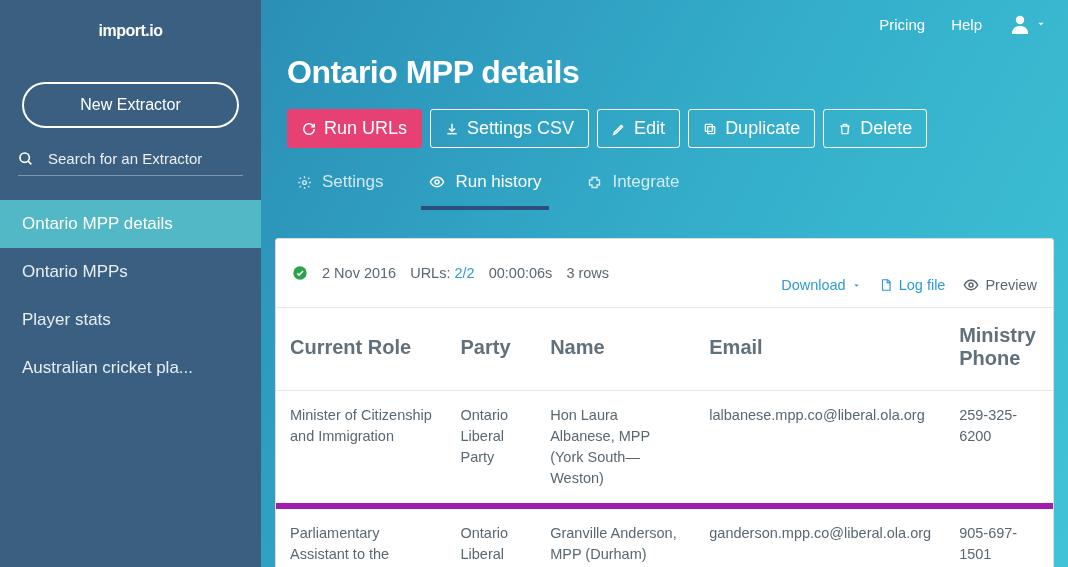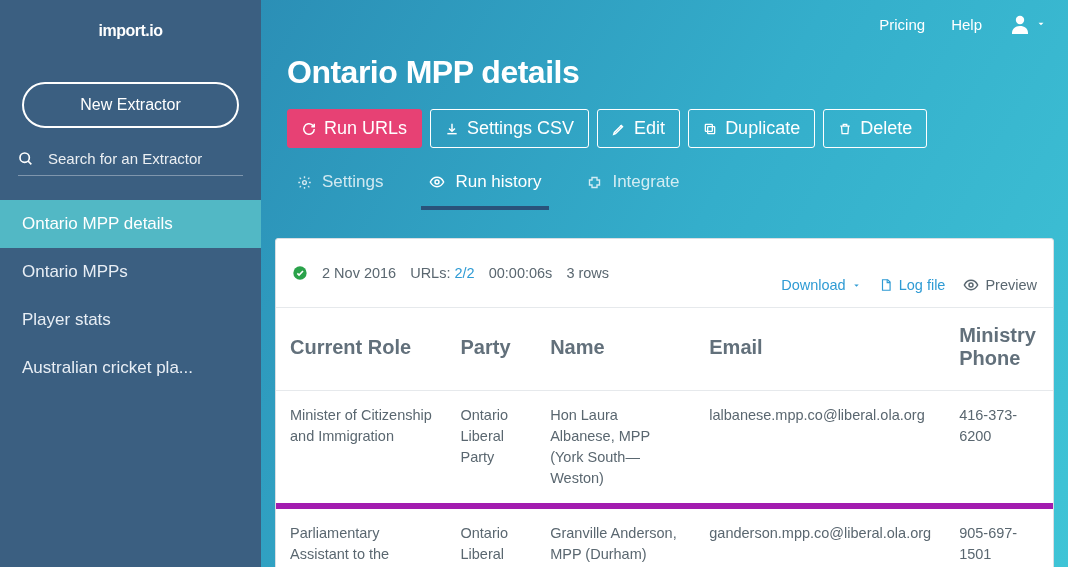--- a/index.html
+++ b/index.html
@@ -336,21 +336,21 @@
           <th>Email</th>
           <th>Ministry Phone</th>
         </tr>
       </thead>
       <tbody>
         <tr>
           <td>Minister of Citizenship and Immigration</td>
           <td>Ontario Liberal Party</td>
           <td>Hon Laura Albanese, MPP (York South—Weston)</td>
           <td>lalbanese.mpp.co@liberal.ola.org</td>
-          <td>416-373-6200</td>
+          <td>259-325-6200</td>
         </tr>
         <tr>
           <td>Parliamentary Assistant to the Minister of Education</td>
           <td>Ontario Liberal Party</td>
           <td>Granville Anderson, MPP (Durham)</td>
           <td>ganderson.mpp.co@liberal.ola.org</td>
           <td>905-697-1501</td>
         </tr>
       </tbody>
     </table>

